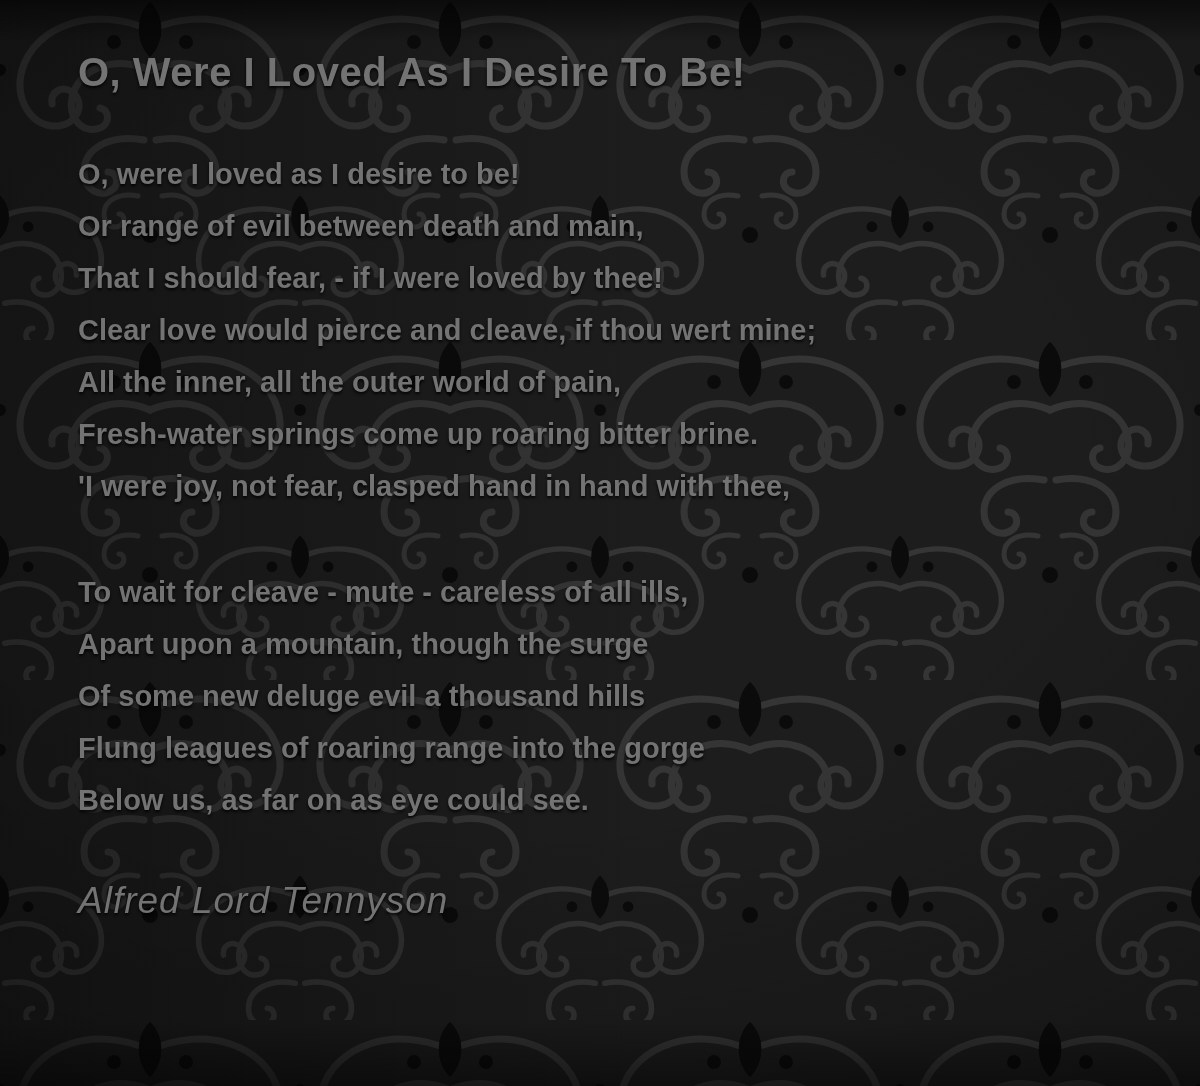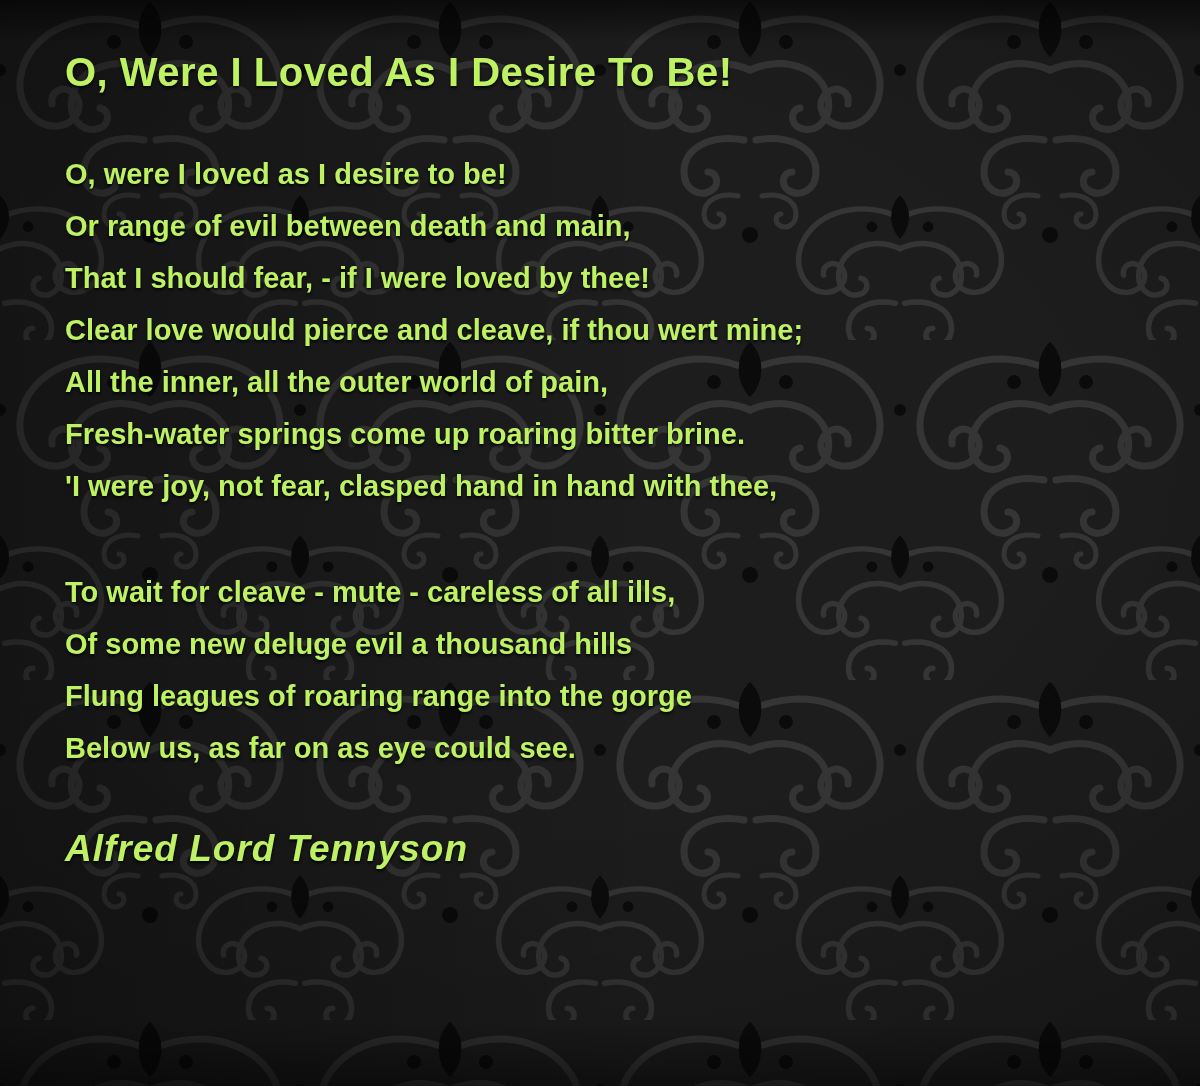--- a/index.html
+++ b/index.html
@@ -22,21 +22,22 @@
       radial-gradient(ellipse 130% 95% at 42% 42%, rgba(0,0,0,0) 35%, rgba(0,0,0,0.42) 100%),
       linear-gradient(180deg, rgba(0,0,0,0.55) 0px, rgba(0,0,0,0) 42px),
       linear-gradient(0deg, rgba(0,0,0,0.40) 0px, rgba(0,0,0,0) 64px),
       linear-gradient(90deg, rgba(0,0,0,0.30) 0px, rgba(0,0,0,0) 55%);
   }
   .content {
     position: absolute; inset: 0;
     z-index: 2;
     padding: 50px 40px 0 65px;
     box-sizing: border-box;
-    color: #bef264;
+    color: #737373;
+    margin-left: 13px;
   }
   .title {
     font-size: 40px;
     font-weight: bold;
     line-height: 1.1;
     letter-spacing: 0.5px;
     margin: 0 0 0 0;
     text-shadow: 0 2px 3px rgba(0,0,0,0.85);
   }
   .poem {
@@ -47,21 +48,21 @@
     font-size: 29px;
     font-weight: bold;
     line-height: 52px;
     white-space: nowrap;
     text-shadow: 0 2px 3px rgba(0,0,0,0.85);
   }
   .author {
     margin-top: 6px;
     font-size: 37px;
     font-style: italic;
-    font-weight: bold;
+    font-weight: normal;
     letter-spacing: 1px;
     text-shadow: 0 2px 3px rgba(0,0,0,0.85);
   }
 </style>
 </head>
 <body>
 
 <div class="bg-layer">
   <svg width="1200" height="1086" xmlns="http://www.w3.org/2000/svg" aria-hidden="true">
     <defs>
@@ -101,20 +102,21 @@
       <div class="line">O, were I loved as I desire to be!</div>
       <div class="line">Or range of evil between death and main,</div>
       <div class="line">That I should fear, - if I were loved by thee!</div>
       <div class="line">Clear love would pierce and cleave, if thou wert mine;</div>
       <div class="line">All the inner, all the outer world of pain,</div>
       <div class="line">Fresh-water springs come up roaring bitter brine.</div>
       <div class="line">'I were joy, not fear, clasped hand in hand with thee,</div>
     </div>
     <div class="stanza">
       <div class="line">To wait for cleave - mute - careless of all ills,</div>
+      <div class="line">Apart upon a mountain, though the surge</div>
       <div class="line">Of some new deluge evil a thousand hills</div>
       <div class="line">Flung leagues of roaring range into the gorge</div>
       <div class="line">Below us, as far on as eye could see.</div>
     </div>
   </div>
 
   <div class="author">Alfred Lord Tennyson</div>
 </div>
 
 </body></html>

